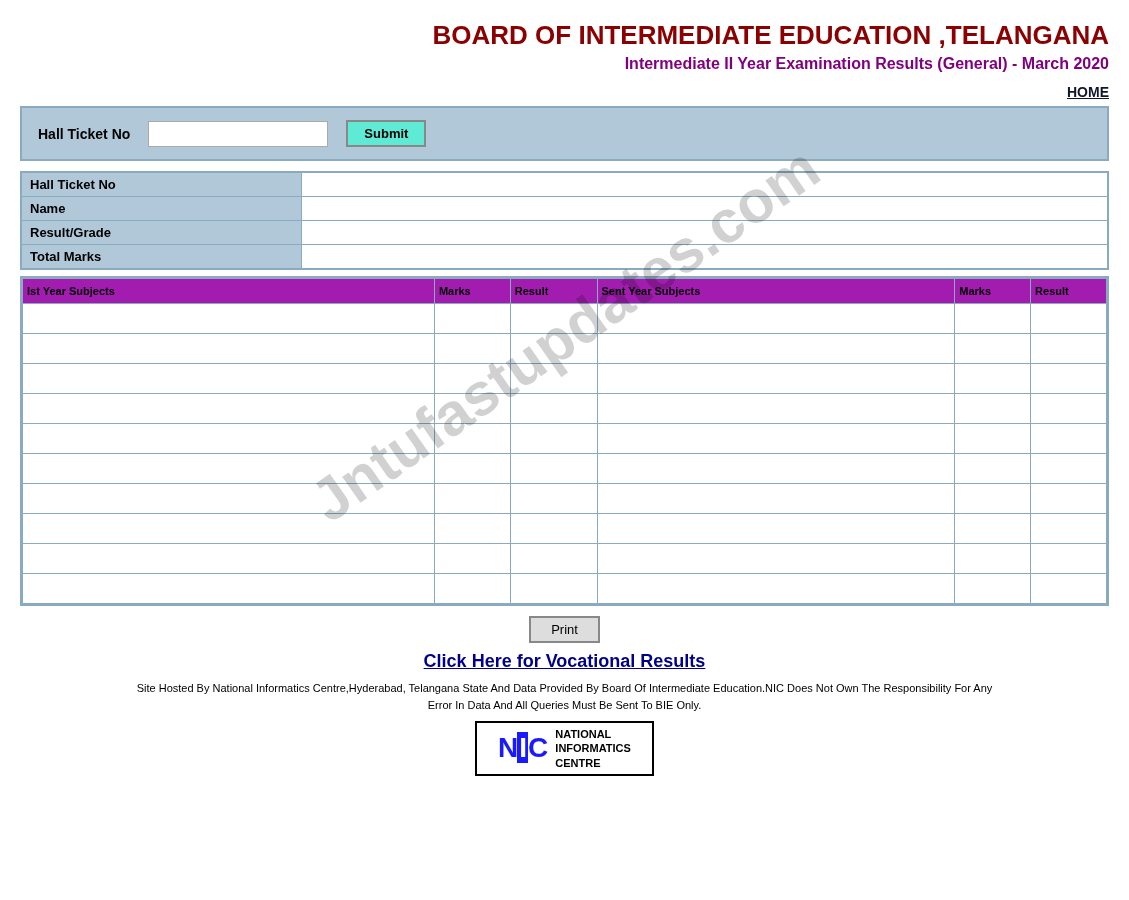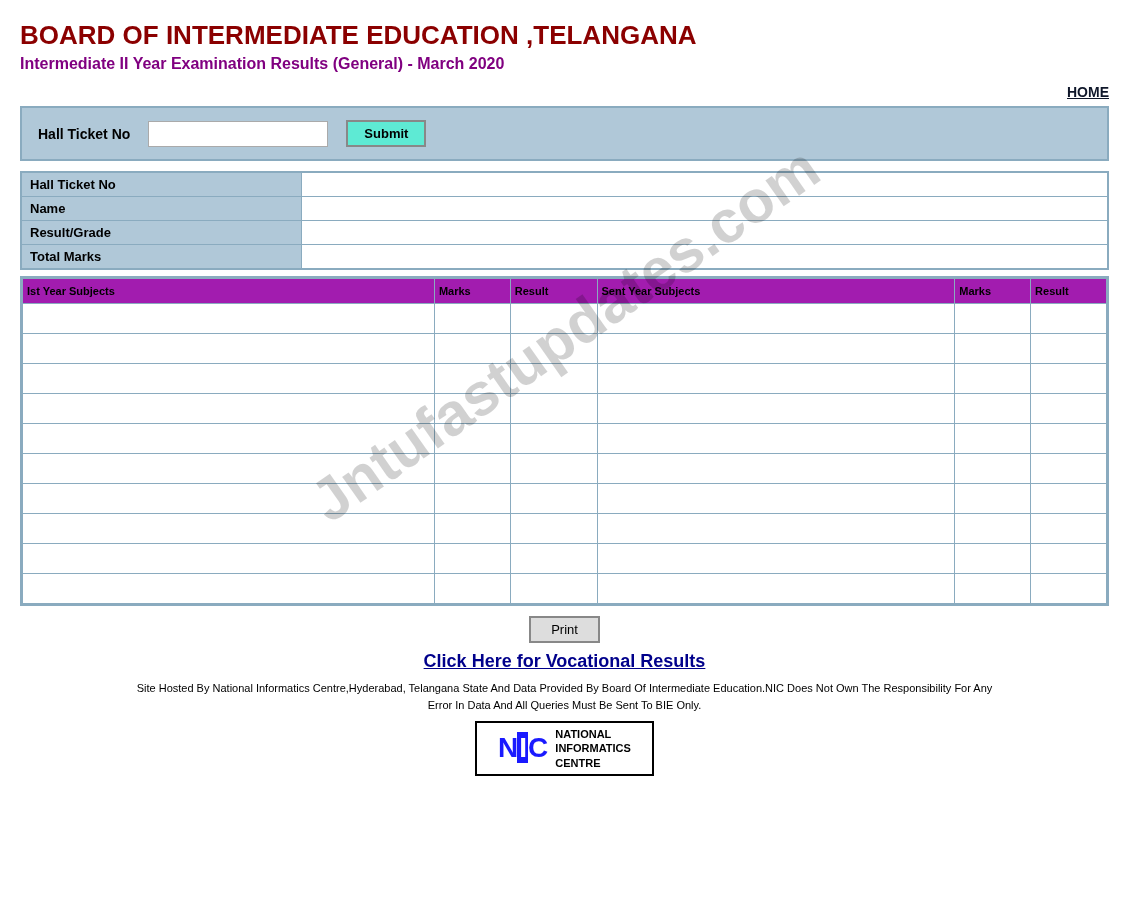--- a/index.html
+++ b/index.html
@@ -9,21 +9,21 @@
       color: #000;
       font-size: 13px;
     }
     .page-wrapper {
       max-width: 1129px;
       margin: 0 auto;
       padding: 10px 20px;
       position: relative;
     }
     .header {
-      text-align: left;
+      text-align: right;
       padding: 10px 0 5px;
     }
     .header-title {
       font-size: 26px;
       font-weight: bold;
       color: #8B0000;
     }
     .header-subtitle {
       font-size: 16px;
       font-weight: bold;

